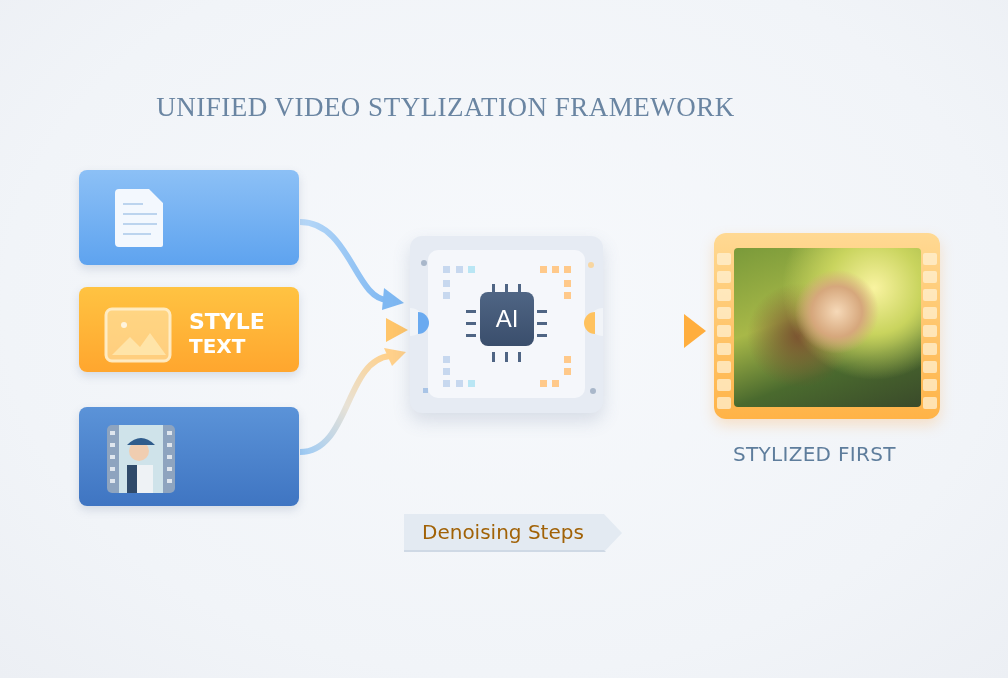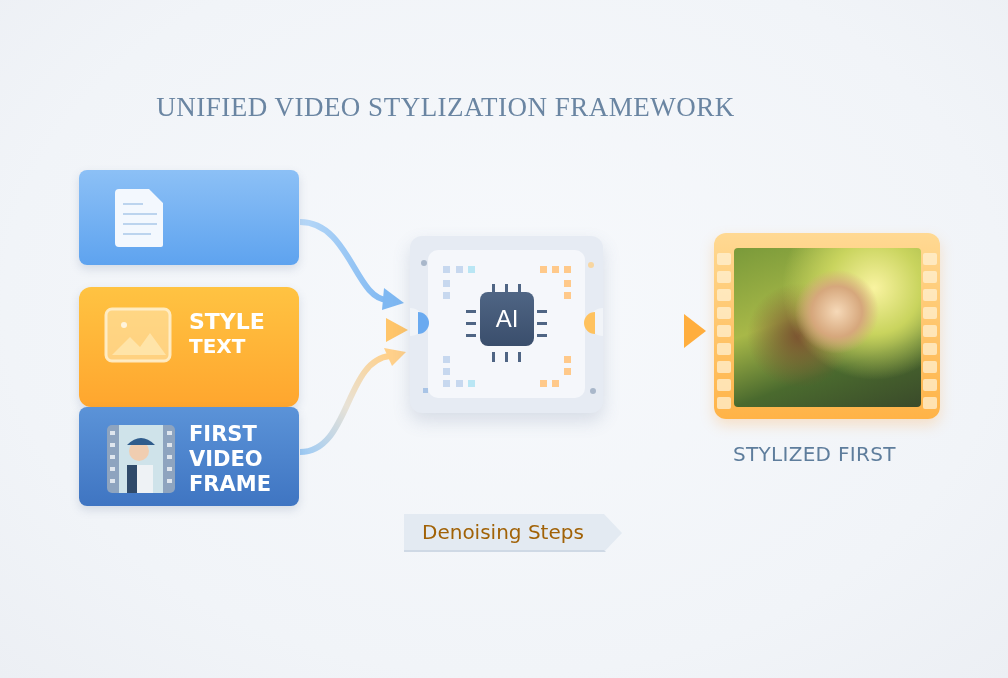--- a/index.html
+++ b/index.html
@@ -17,21 +17,21 @@
     position:absolute; left:79px; width:220px; border-radius:8px;
     box-shadow: 0 4px 10px rgba(80,100,140,0.18);
     display:flex; align-items:center;
   }
   .card-text {
     position:absolute; left:110px; color:#fff; font-weight:700;
     font-family: "DejaVu Sans", sans-serif; line-height:25px;
   }
   .card-text span { display:block; }
   #card-text { top:170px; height:95px; background:linear-gradient(180deg,#8cc0f6 0%,#5ea3ef 100%); }
-  #card-style { top:287px; height:120px; background:linear-gradient(180deg,#ffc342 0%,#ffa62e 100%);border-radius:12px; }
+  #card-style { top:287px; height:85px; background:linear-gradient(180deg,#ffc342 0%,#ffa62e 100%); }
   #card-frame { top:407px; height:99px; background:linear-gradient(180deg,#5b93d8 0%,#3f75c2 100%); }
   .icon-box { position:absolute; }
   .ai-box {
     position:absolute; left:410px; top:236px; width:193px; height:177px;
     border-radius:12px; background:#e6ebf3;
     box-shadow: 0 8px 18px rgba(80,100,140,0.18);
   }
   .ai-inner {
     position:absolute; left:18px; top:14px; width:157px; height:148px;
     border-radius:10px; background:#f5f7fb;
@@ -140,25 +140,20 @@
         <rect x="3" y="30" width="5" height="4"></rect>
         <rect x="3" y="42" width="5" height="4"></rect>
         <rect x="3" y="54" width="5" height="4"></rect>
     <rect x="60" y="6" width="5" height="4"></rect>
         <rect x="60" y="18" width="5" height="4"></rect>
         <rect x="60" y="30" width="5" height="4"></rect>
         <rect x="60" y="42" width="5" height="4"></rect>
         <rect x="60" y="54" width="5" height="4"></rect>
       </g>
   </svg>
-  <div class="card-text" style="top:15px">
-    <span style="font-size:21px">FIRST</span>
-    <span style="font-size:21px">VIDEO</span>
-    <span style="font-size:21px">FRAME</span>
-  </div>
 </div>
 
 <div class="ai-box">
   <div class="ai-inner"></div>
   <svg class="overlay" width="193" height="177">
     <path d="M0 72 A 14 14 0 0 1 0 100" fill="#f1f4f8"></path>
     <path d="M193 72 A 14 14 0 0 0 193 100" fill="#f1f4f8"></path>
     <path d="M8 76 A 11 11 0 0 1 8 98 Z" fill="#6aaaf0"></path>
     <path d="M185 76 A 11 11 0 0 0 185 98 Z" fill="#ffc25e"></path>
     <circle cx="14" cy="27" r="3" fill="#a9b7ca"></circle>

